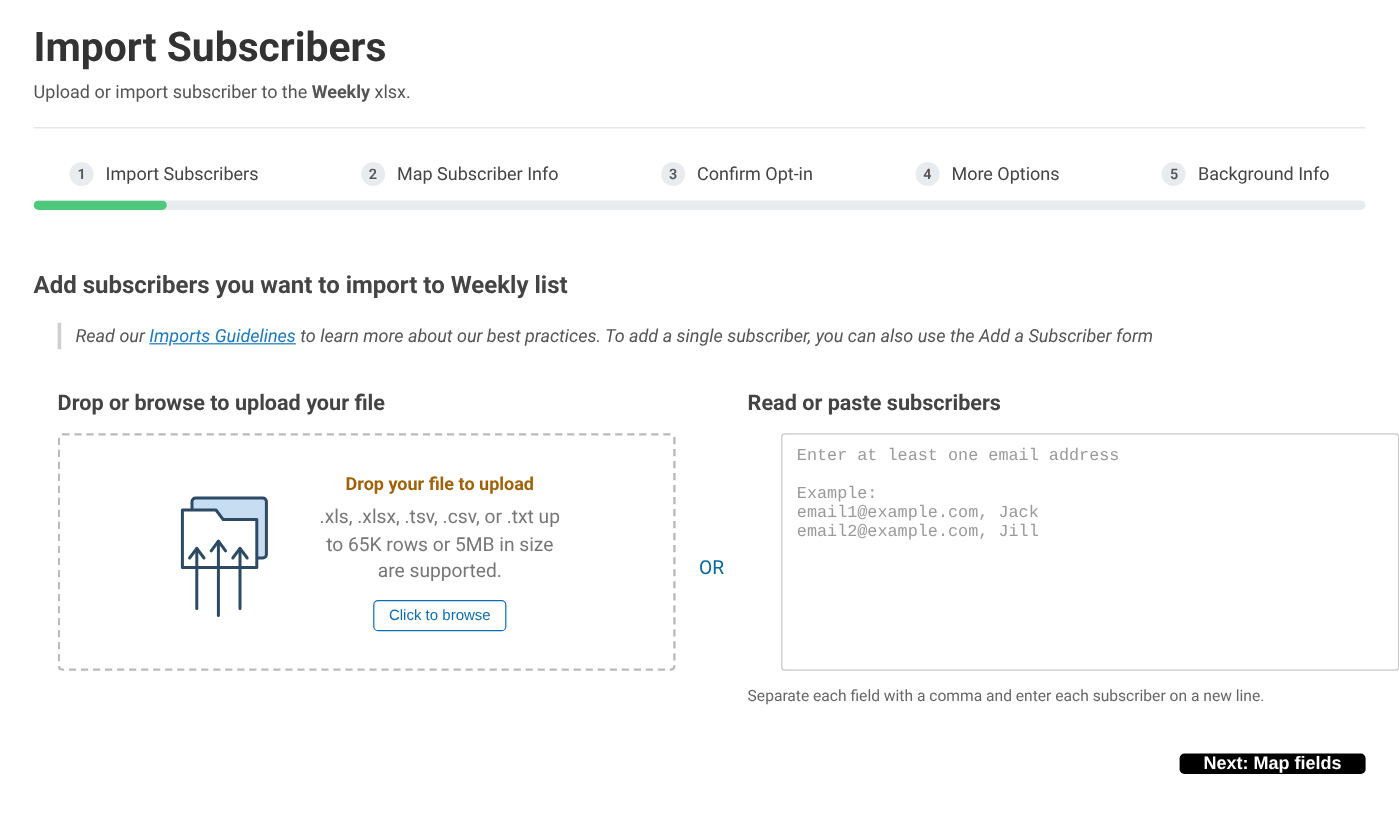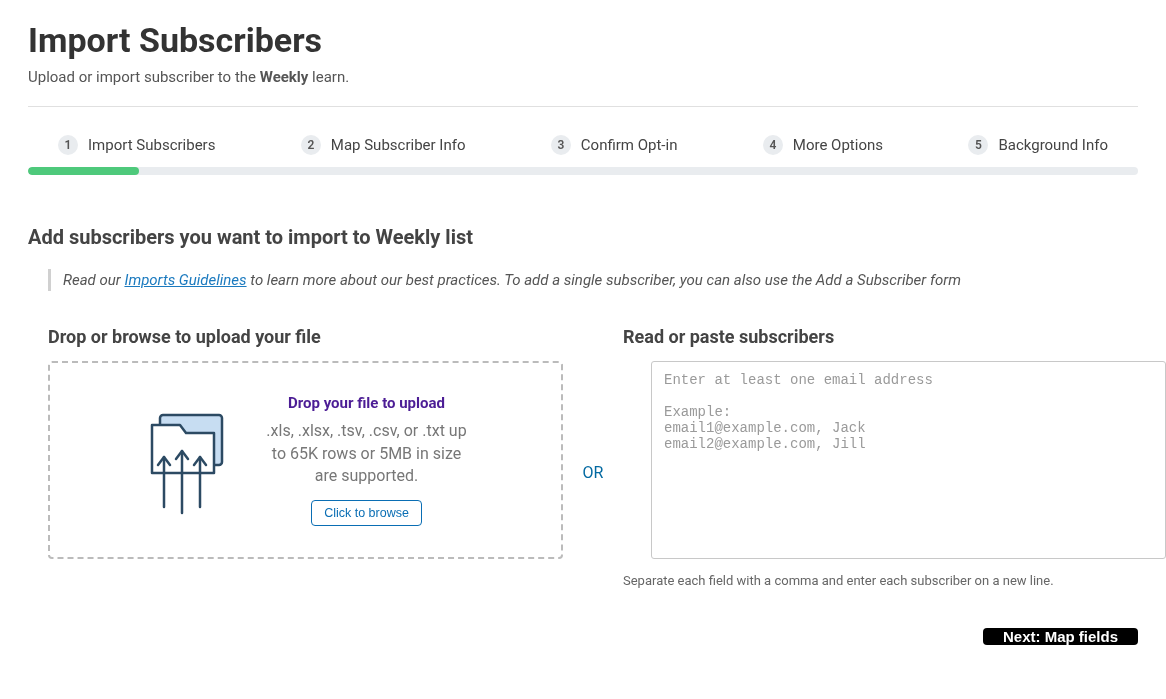--- a/index.html
+++ b/index.html
@@ -124,21 +124,21 @@
     .dropzone-icon svg {
       display: block;
     }
     .dropzone-text {
       text-align: center;
       max-width: 210px;
     }
     .drop-heading {
       font-size: 15px;
       font-weight: 700;
-      color: #4c1d95;
+      color: #a16207;
       margin-bottom: 8px;
     }
     .drop-sub {
       font-size: 16px;
       color: #777;
       line-height: 1.4;
       margin-bottom: 12px;
     }
     .browse-btn {
       display: inline-block;
@@ -197,21 +197,21 @@
       padding: 0 20px;
       border-radius: 4px;
       cursor: pointer;
     }
   </style>
 </head>
 <body>
 
 <h1 class="page-title">Import Subscribers</h1>
 <p class="page-subtitle">
-  <span>Upload or import subscriber to the </span><b>Weekly</b><span> learn.</span>
+  <span>Upload or import subscriber to the </span><b>Weekly</b><span> xlsx.</span>
 </p>
 
 <hr class="divider">
 
 <div class="stepper">
   <div class="step">
     <div class="step-num">1</div>
     <div class="step-label">Import Subscribers</div>
   </div>
   <div class="step">

